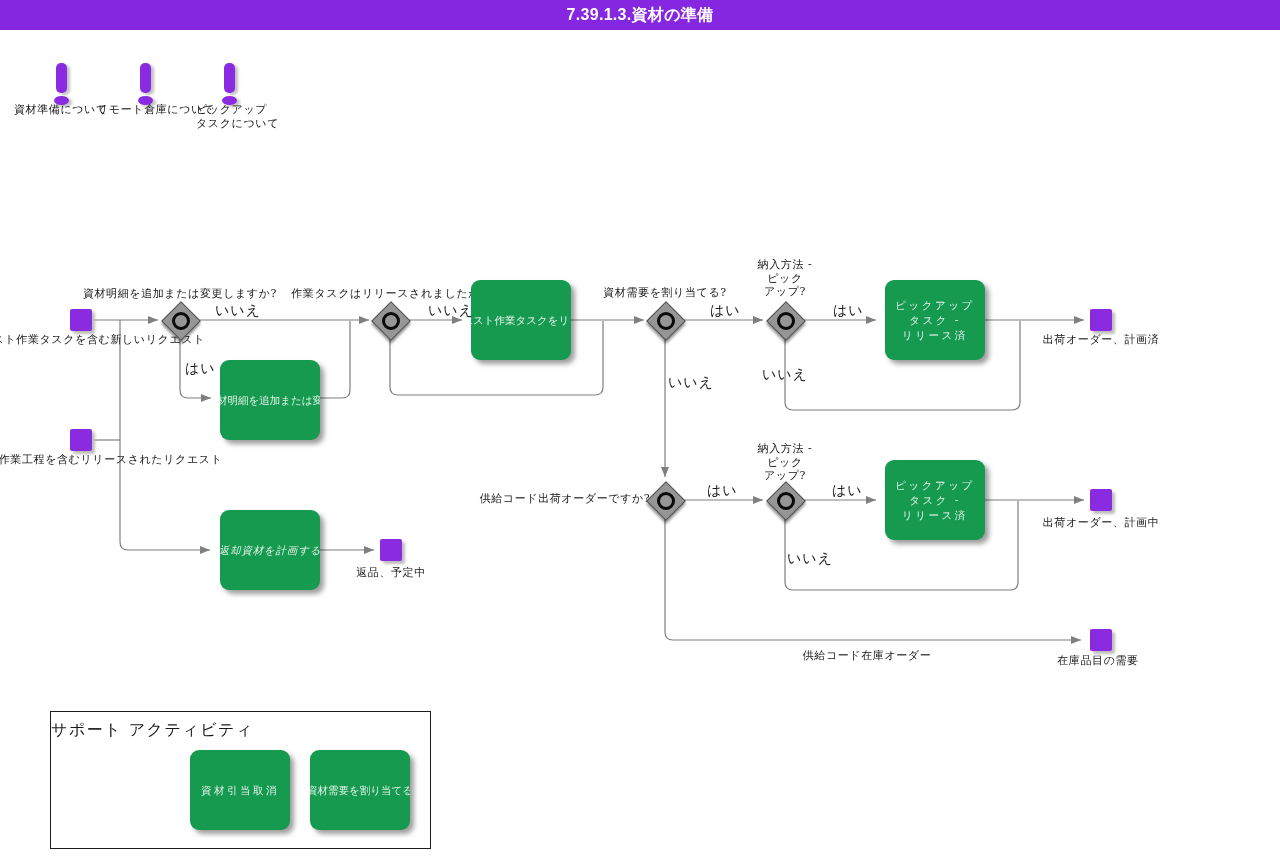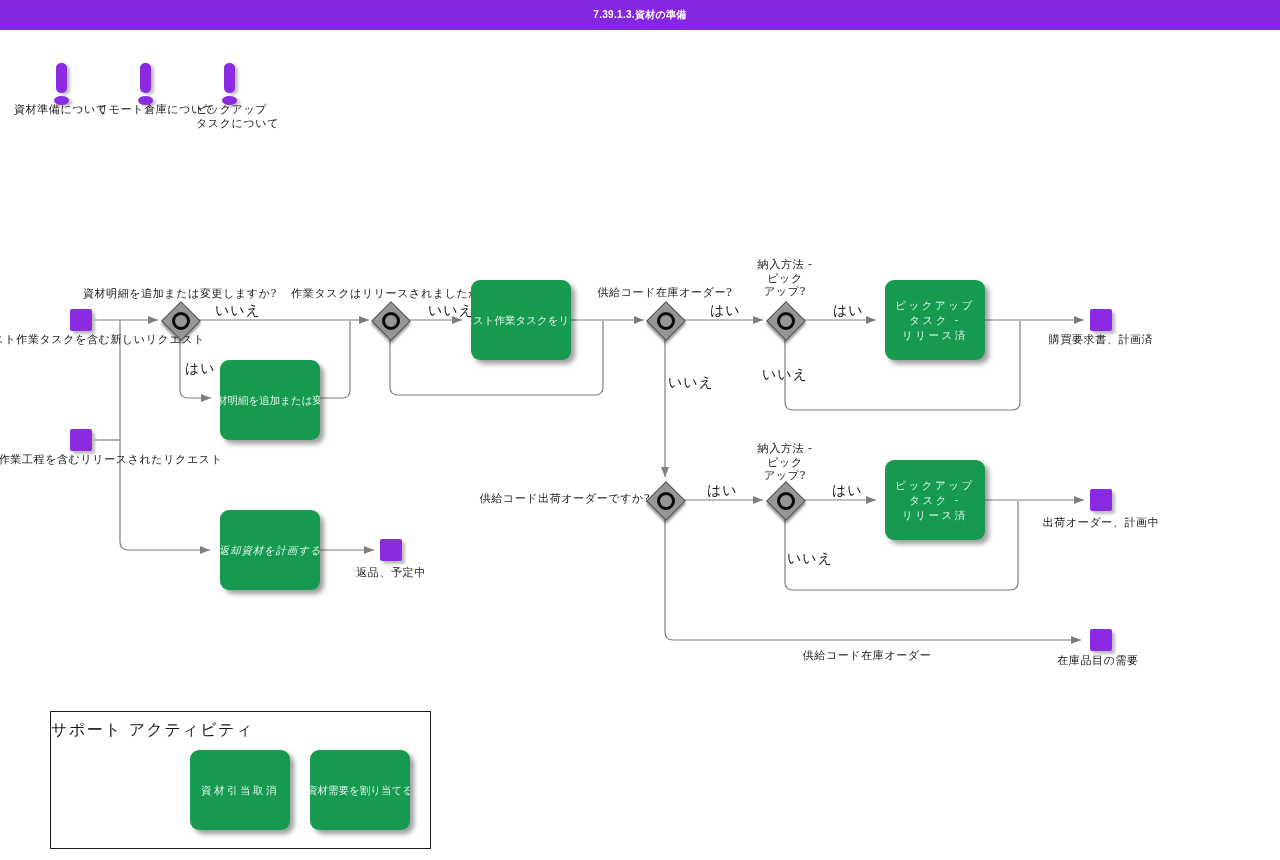--- a/index.html
+++ b/index.html
@@ -1,21 +1,21 @@
 <!DOCTYPE html>
 <html><head>
 <meta charset="utf-8">
 <style>
   html,body{margin:0;padding:0;background:#fff;}
   #stage{position:relative;width:1280px;height:860px;overflow:hidden;background:#fff;
          font-family:"DejaVu Serif",serif;color:#111;}
   
   .header{position:absolute;left:0;top:0;width:1280px;height:30px;background:#8526E0;
           display:flex;align-items:center;justify-content:center;}
-  .header-title{color:#fff;font-family:"Liberation Sans",sans-serif;font-weight:bold;font-size:10px;letter-spacing:.3px;}
+  .header-title{color:#fff;font-family:"Liberation Sans",sans-serif;font-weight:bold;font-size:16px;letter-spacing:.3px;}
   
   svg.wires{position:absolute;left:0;top:0;z-index:1;}
   
   .note-icon{position:absolute;width:16px;z-index:2;}
   .note-bar{width:11px;height:30px;margin:0 auto;background:#8A2BE2;border-radius:5px;box-shadow:3px 2px 3px #bfbfbf;}
   .note-dot{width:15px;height:9px;margin:3px auto 0;background:#8A2BE2;border-radius:50%;box-shadow:3px 2px 3px #bfbfbf;}
   
   .lbl{position:absolute;font-size:11px;letter-spacing:.6px;color:#151515;white-space:pre-line;z-index:3;line-height:14px;}
   .lbl.center{transform:translateX(-50%);text-align:center;}
   .q{line-height:13.5px;}
@@ -97,21 +97,21 @@
   <div class="lbl" style="left:196px;top:103px;">ピックアップ
 タスクについて</div>
 
   <div class="ev" style="left:70px;top:309px;"></div>
   <div class="lbl center" style="left:81px;top:333px;white-space:nowrap;">リクエスト作業タスクを含む新しいリクエスト</div>
 
   <div class="ev" style="left:70px;top:429px;"></div>
   <div class="lbl center" style="left:81px;top:453px;white-space:nowrap;">リクエスト作業工程を含むリリースされたリクエスト</div>
 
   <div class="ev" style="left:1090px;top:309px;"></div>
-  <div class="lbl center" style="left:1101px;top:333px;">購買要求書、計画済</div>
+  <div class="lbl center" style="left:1101px;top:333px;">出荷オーダー、計画済</div>
 
   <div class="ev" style="left:1090px;top:489px;"></div>
   <div class="lbl center" style="left:1101px;top:516px;">出荷オーダー、計画中</div>
 
   <div class="ev" style="left:1090px;top:629px;"></div>
   <div class="lbl center" style="left:1098px;top:654px;">在庫品目の需要</div>
 
   <div class="ev" style="left:380px;top:539px;"></div>
   <div class="lbl center" style="left:391px;top:566px;">返品、予定中</div>
 
@@ -129,21 +129,21 @@
     </div>
   <div class="gw" style="left:652px;top:487px;">
       <div class="gw-circle"></div>
     </div>
   <div class="gw" style="left:772px;top:487px;">
       <div class="gw-circle"></div>
     </div>
 
   <div class="lbl center q" style="left:180px;top:287px;white-space:nowrap;">資材明細を追加または変更しますか?</div>
   <div class="lbl center q" style="left:389px;top:287px;white-space:nowrap;">作業タスクはリリースされましたか?</div>
-  <div class="lbl center q" style="left:665px;top:286px;white-space:nowrap;">供給コード在庫オーダー?</div>
+  <div class="lbl center q" style="left:665px;top:286px;white-space:nowrap;">資材需要を割り当てる?</div>
   <div class="lbl center q" style="left:785px;top:258px;">納入方法 -
 ピック
 アップ?</div>
   <div class="lbl center q" style="left:565px;top:492px;white-space:nowrap;">供給コード出荷オーダーですか?</div>
   <div class="lbl center q" style="left:785px;top:442px;">納入方法 -
 ピック
 アップ?</div>
 
   <div class="branch" style="left:215px;top:302px;">いいえ</div>
   <div class="branch" style="left:185px;top:360px;">はい</div>

